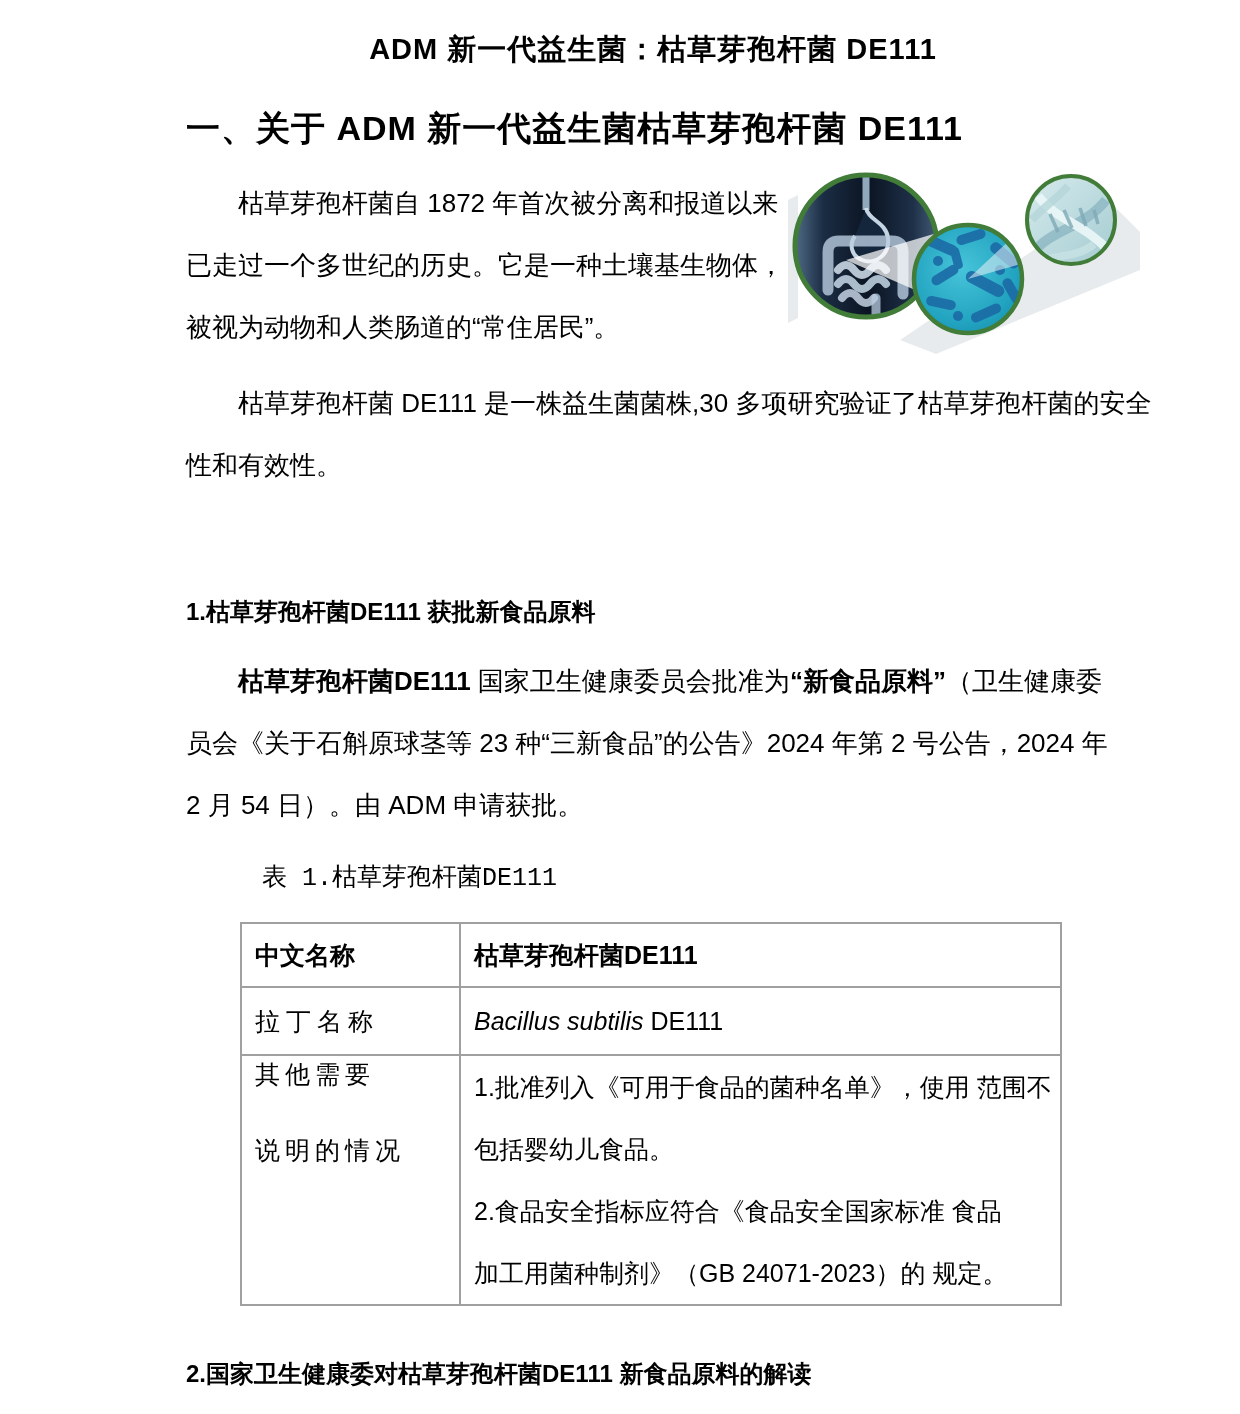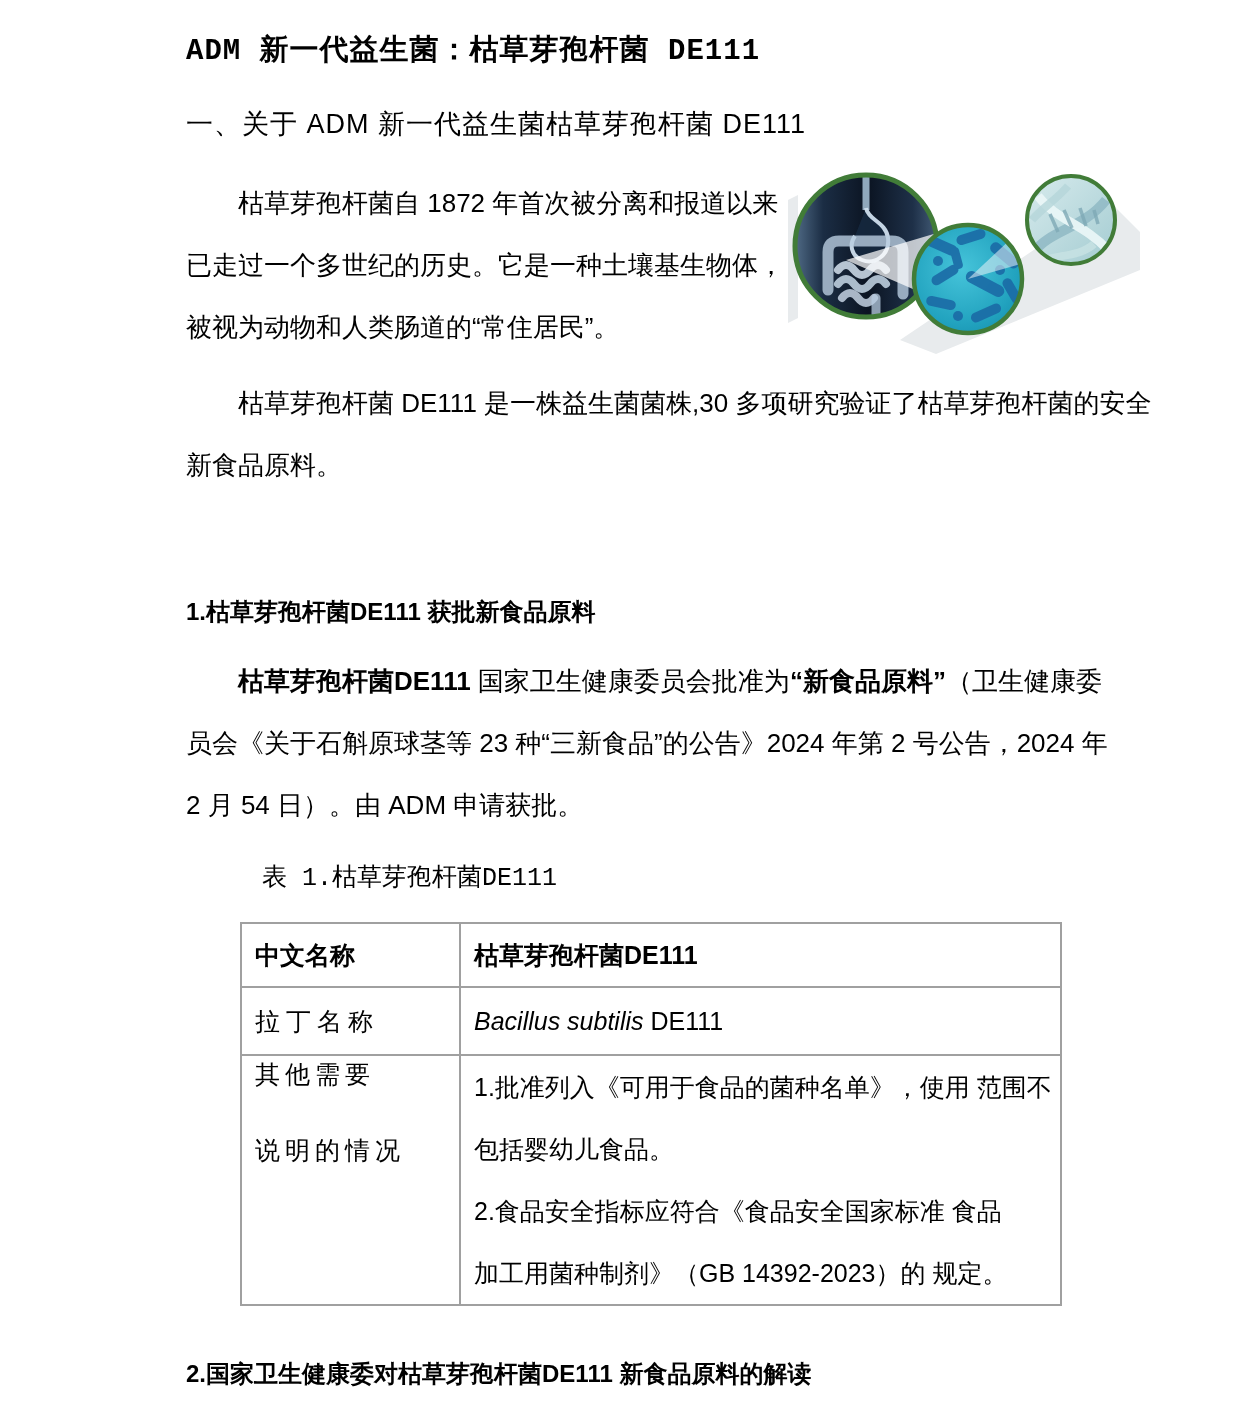--- a/index.html
+++ b/index.html
@@ -6,26 +6,26 @@
   .page{
     position:relative;
     width:1240px;height:1414px;
     background:#ffffff;
     font-family:"Liberation Sans",sans-serif;
     color:#000;
     overflow:hidden;
   }
   .doc-title{
     position:absolute;left:186px;top:30px;width:934px;
-    font-size:29px;font-weight:700;
-    white-space:nowrap;letter-spacing:1px;font-family:Liberation Mono, monospace;
+    text-align:center;font-size:29px;font-weight:700;
+    white-space:nowrap;letter-spacing:1px;
   }
   .h-sec{
     position:absolute;left:186px;top:106px;
-    font-size:27px;font-weight:400;white-space:nowrap;letter-spacing:1px;
+    font-size:34px;font-weight:700;white-space:nowrap;letter-spacing:1px;
   }
   .para{font-size:26px;line-height:62px;}
   .para .line{white-space:nowrap;}
   .indent{text-indent:52px;}
   .para1{position:absolute;left:186px;top:172px;width:600px;}
   .para2{position:absolute;left:186px;top:372px;width:940px;}
   .h-sub{font-size:24px;font-weight:700;white-space:nowrap;position:absolute;left:186px;}
   .h-sub1{top:586px;margin-top:10px;}
   .h-sub2{top:1358px;}
   .para3{position:absolute;left:186px;top:650px;width:960px;}
@@ -153,21 +153,21 @@
           <path d="M244,54 C254,42 268,34 280,20" fill="none" stroke="#b5d6da" stroke-width="8" opacity="0.8"></path>
           <path d="M252,96 C268,88 290,92 306,78" fill="none" stroke="#c8e2e4" stroke-width="8" opacity="0.8"></path>
         </g>
         <circle cx="283" cy="54" r="44" fill="none" stroke="#417c38" stroke-width="4"></circle>
       </g>
     </svg>
   </div>
 
   <div class="para para2">
     <div class="line indent">枯草芽孢杆菌 DE111 是一株益生菌菌株,30 多项研究验证了枯草芽孢杆菌的安全</div>
-    <div class="line">新食品原料。</div>
+    <div class="line">性和有效性。</div>
   </div>
 
   <div class="h-sub h-sub1">1.枯草芽孢杆菌DE111 获批新食品原料</div>
 
   <div class="para para3">
     <div class="line indent"><span class="b">枯草芽孢杆菌DE111</span><span> 国家卫生健康委员会批准为</span><span class="b">“新食品原料”</span><span>（卫生健康委</span></div>
     <div class="line">员会《关于石斛原球茎等 23 种“三新食品”的公告》2024 年第 2 号公告，2024 年</div>
     <div class="line">2 月 54 日）。由 ADM 申请获批。</div>
   </div>
 
@@ -185,21 +185,21 @@
     </tr>
     <tr>
       <td class="col-label cell-top lbl3">
         <div class="lbl-line">其他需要</div>
         <div class="lbl-line">说明的情况</div>
       </td>
       <td class="cell-top val3">
         <div class="vline">1.批准列入《可用于食品的菌种名单》，使用 范围不</div>
         <div class="vline">包括婴幼儿食品。</div>
         <div class="vline">2.食品安全指标应符合《食品安全国家标准 食品</div>
-        <div class="vline">加工用菌种制剂》（GB 14392-2023）的 规定。</div>
+        <div class="vline">加工用菌种制剂》（GB 24071-2023）的 规定。</div>
       </td>
     </tr>
   </tbody>
     </table>
 
   <div class="h-sub h-sub2">2.国家卫生健康委对枯草芽孢杆菌DE111 新食品原料的解读</div>
 
 </div>
 
 </body></html>

